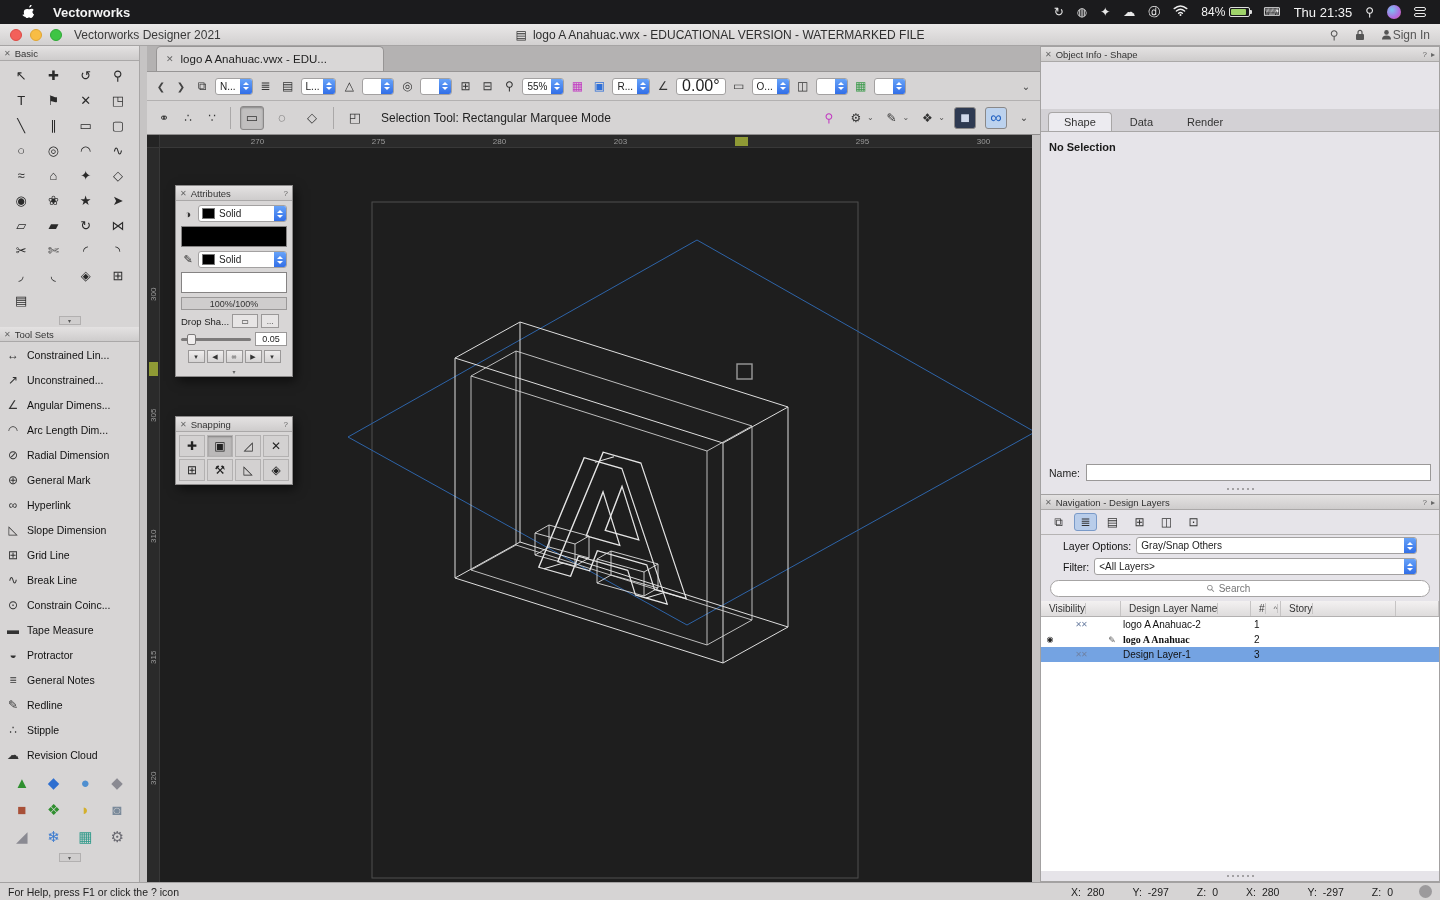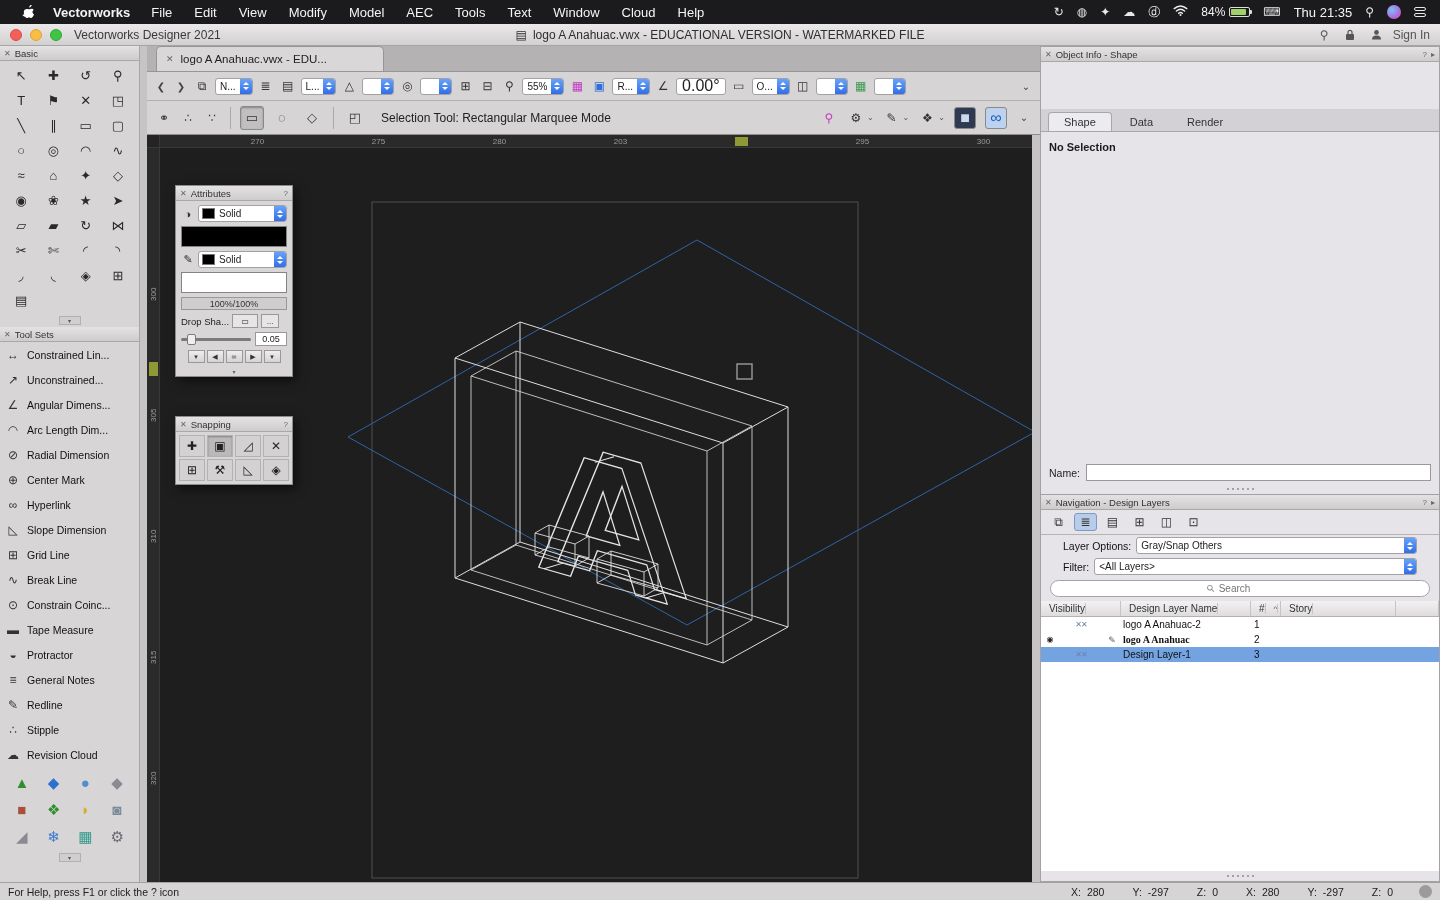--- a/index.html
+++ b/index.html
@@ -26,21 +26,21 @@
   
   .titlebar { height:22px; background:linear-gradient(#eae8e8,#d2d0d0); border-bottom:1px solid #a6a4a4; display:flex; align-items:center; padding:0 10px; font-size:12px; color:#3a3a3a; position:relative; }
   .tl { display:flex; gap:8px; margin-right:12px; }
   .tl span { width:12px; height:12px; border-radius:50%; }
   .tl-close { background:#f3605a; border:1px solid #dd4a44; }
   .tl-min { background:#f8bd44; border:1px solid #e0a532; }
   .tl-max { background:#3ec544; border:1px solid #2fa836; }
   .doc-title { position:absolute; left:50%; transform:translateX(-50%); display:flex; align-items:center; gap:6px; color:#2e2e2e; white-space:nowrap; }
   .tb-right { margin-left:auto; display:flex; align-items:center; gap:16px; color:#555; }
   .tb-right svg { display:block; }
-  .signin { display:flex; align-items:center; gap:11px; }
+  .signin { display:flex; align-items:center; gap:1px; }
 
   
   .workspace { display:flex; height:836px; }
   .left-col { width:147px; background:#c6c4c4; }
   .sidebar { width:140px; background:#d7d5d5; border-right:1px solid #a8a6a6; height:100%; display:flex; flex-direction:column; }
   .pal-head { height:15px; background:linear-gradient(#e4e2e2,#cecccc); border-bottom:1px solid #aaa8a8; display:flex; align-items:center; gap:4px; padding:0 4px; font-size:9.5px; color:#333; flex:0 0 auto; }
   .pal-x { font-size:8px; color:#666; }
   .pal-title { flex:1; }
   .pal-q { color:#666; font-size:8px; }
   .basic-grid { display:grid; grid-template-columns:repeat(4,1fr); padding:2px 5px; }
@@ -159,33 +159,20 @@
 <body>
 
 <div class="menubar">
   <span class="apple-wrap">
     <svg width="13" height="15" viewBox="0 0 15 17">
         <path fill="#fff" d="M8.2 2.6c.6-.8 1.7-1.4 2.6-1.4.1 1-.3 2-.9 2.7-.6.8-1.6 1.4-2.6 1.3-.1-1 .4-2 .9-2.6zM12.9 13c-.5 1.1-.8 1.6-1.4 2.5-.9 1.3-2.2 3-3.7 3-1.3 0-1.7-.9-3.4-.9-1.7 0-2.1.9-3.4.9C-.5 18.5-1.7 17-2.6 15.7z" transform="translate(2.5 -1.5) scale(.8)"></path>
         <path fill="#fff" d="M7.3 4.8c1 0 1.6.5 2.3.5.7 0 1.5-.6 2.7-.6 1 0 2.1.6 2.7 1.5-2.4 1.3-2 4.7.4 5.6-.3 1-.5 1.4-1 2.2-.7 1.1-1.6 2.4-2.7 2.4-1 0-1.3-.6-2.6-.6s-1.6.6-2.6.6c-1.1 0-2-1.2-2.7-2.3C2 11.2 1.8 7.5 3.4 5.9c.9-.8 2.1-1.1 3-1.1z" transform="scale(.9)"></path>
       </svg>
   </span>
   <span class="app-name">Vectorworks</span>
-  <div class="mb-menus">
-      <span class="menu-item">File</span>
-      <span class="menu-item">Edit</span>
-      <span class="menu-item">View</span>
-      <span class="menu-item">Modify</span>
-      <span class="menu-item">Model</span>
-      <span class="menu-item">AEC</span>
-      <span class="menu-item">Tools</span>
-      <span class="menu-item">Text</span>
-      <span class="menu-item">Window</span>
-      <span class="menu-item">Cloud</span>
-      <span class="menu-item">Help</span>
-    </div>
   <div class="mb-right">
     <span class="mb-ico">↻</span>
     <span class="mb-ico">◍</span>
     <span class="mb-ico">✦</span>
     <span class="mb-ico">☁</span>
     <span class="mb-ico">ⓓ</span>
     <span class="mb-ico">
       <svg width="15" height="11" viewBox="0 0 15 11">
           <g stroke="#eee" fill="none" stroke-width="1.4" stroke-linecap="round">
             <path d="M1.2 3.6 Q7.5 -1.8 13.8 3.6"></path>
@@ -385,21 +372,21 @@
           <div class="ts-item">
           <span class="ts-icon">◠</span>
           <span>Arc Length Dim...</span>
         </div>
           <div class="ts-item">
           <span class="ts-icon">⊘</span>
           <span>Radial Dimension</span>
         </div>
           <div class="ts-item">
           <span class="ts-icon">⊕</span>
-          <span>Center Mark</span>
+          <span>General Mark</span>
         </div>
           <div class="ts-item">
           <span class="ts-icon">∞</span>
           <span>Hyperlink</span>
         </div>
           <div class="ts-item">
           <span class="ts-icon">◺</span>
           <span>Slope Dimension</span>
         </div>
           <div class="ts-item">

